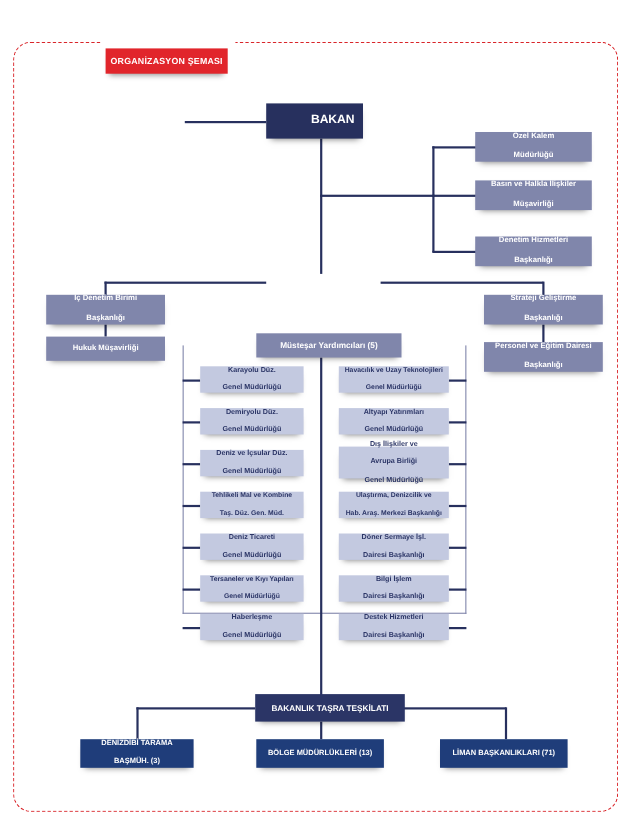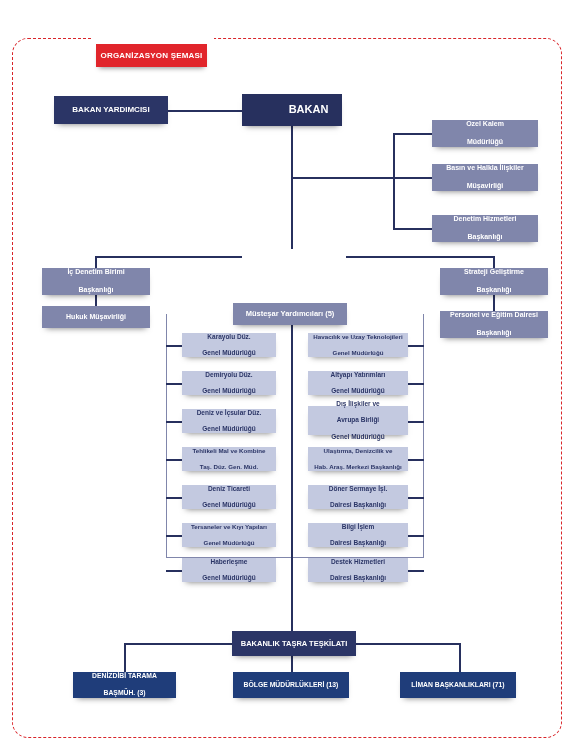--- a/index.html
+++ b/index.html
@@ -88,25 +88,22 @@
 
 <div id="page">
 
   <div class="frame"></div>
   <div class="frame-gap"></div>
 
   <div class="title-badge">ORGANİZASYON ŞEMASI</div>
 
   <div class="line h" style="left:168px; top:110px; width:74px;"></div>
 
-  <div class="node t-navy2" style="left:54px; top:96px; width:114px; height:28px; font-size:8px;">
-    <span>BAKAN YARDIMCISI</span>
-  </div>
-
-  <div class="node t-navy" style="left:242px; top:94px; width:100px; height:32px; font-size:11px;padding-left:36px;">
+
+  <div class="node t-navy" style="left:242px; top:94px; width:88px; height:32px; font-size:11px;padding-left:36px;">
     <span>BAKAN</span>
   </div>
 
   <div class="line v" style="left:291px; top:126px; height:123px;"></div>
 
   <div class="line h" style="left:291px; top:177px; width:104px;"></div>
 
   <div class="line v" style="left:393px; top:133px; height:96px;"></div>
 
   <div class="line h" style="left:393px; top:133px; width:40px;"></div>
@@ -158,21 +155,21 @@
     </span>
   </div>
   <div class="line v" style="left:493px; top:295px; height:16px;"></div>
   <div class="node t-slate" style="left:440px; top:311px; width:108px; height:27px; font-size:7px;">
     <span>
       <span>Personel ve Eğitim Dairesi</span><br>
       <span>Başkanlığı</span>
     </span>
   </div>
 
-  <div class="node t-slate" style="left:233px; top:303px; width:114px; height:22px; font-size:7.5px;">
+  <div class="node t-slate" style="left:233px; top:303px; width:132px; height:22px; font-size:7.5px;">
     <span>Müsteşar Yardımcıları (5)</span>
   </div>
 
   <div class="bracket" style="left:166px; top:314px; width:258px; height:244px;"></div>
 
   <div class="line v" style="left:291px; top:325px; height:318px;"></div>
 
   <div class="line h" style="left:166px; top:345px; width:16px;"></div>
   <div class="node t-peri" style="left:182px; top:333px; width:94px; height:24px; font-size:6.5px;">
     <span>
@@ -279,21 +276,21 @@
   </div>
 
   <div class="line h" style="left:408px; top:570px; width:16px;"></div>
   <div class="node t-peri" style="left:308px; top:558px; width:100px; height:24px; font-size:6.5px;">
     <span>
       <span>Destek Hizmetleri</span><br>
       <span>Dairesi Başkanlığı</span>
     </span>
   </div>
 
-  <div class="node t-navy2" style="left:232px; top:631px; width:124px; height:25px; font-size:7.5px;">
+  <div class="node t-navy2" style="left:232px; top:631px; width:136px; height:25px; font-size:7.5px;">
     <span>BAKANLIK TAŞRA TEŞKİLATI</span>
   </div>
 
   <div class="line h" style="left:124px; top:643px; width:108px;"></div>
   <div class="line h" style="left:356px; top:643px; width:104px;"></div>
   <div class="line v" style="left:124px; top:643px; height:29px;"></div>
   <div class="line v" style="left:291px; top:656px; height:16px;"></div>
   <div class="line v" style="left:459px; top:643px; height:29px;"></div>
 
   <div class="node t-blue" style="left:73px; top:672px; width:103px; height:26px; font-size:6.8px;">

